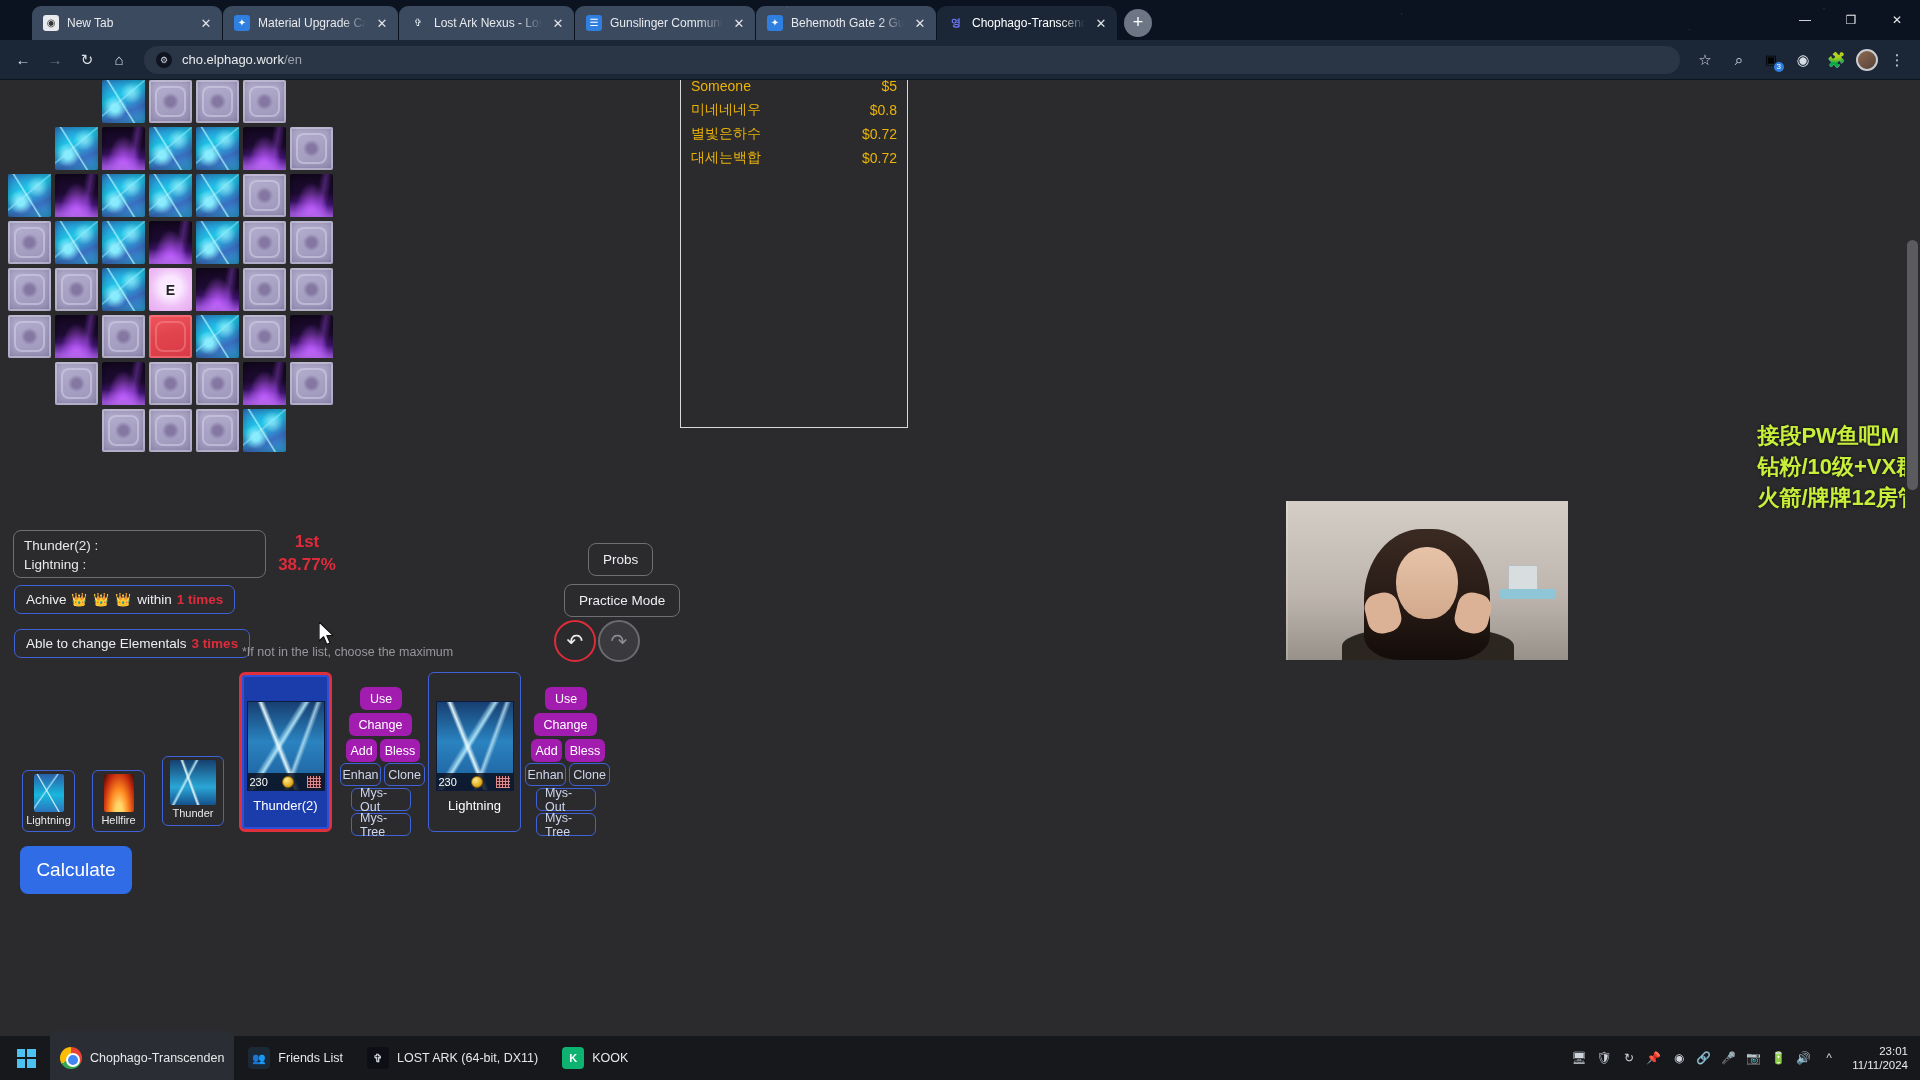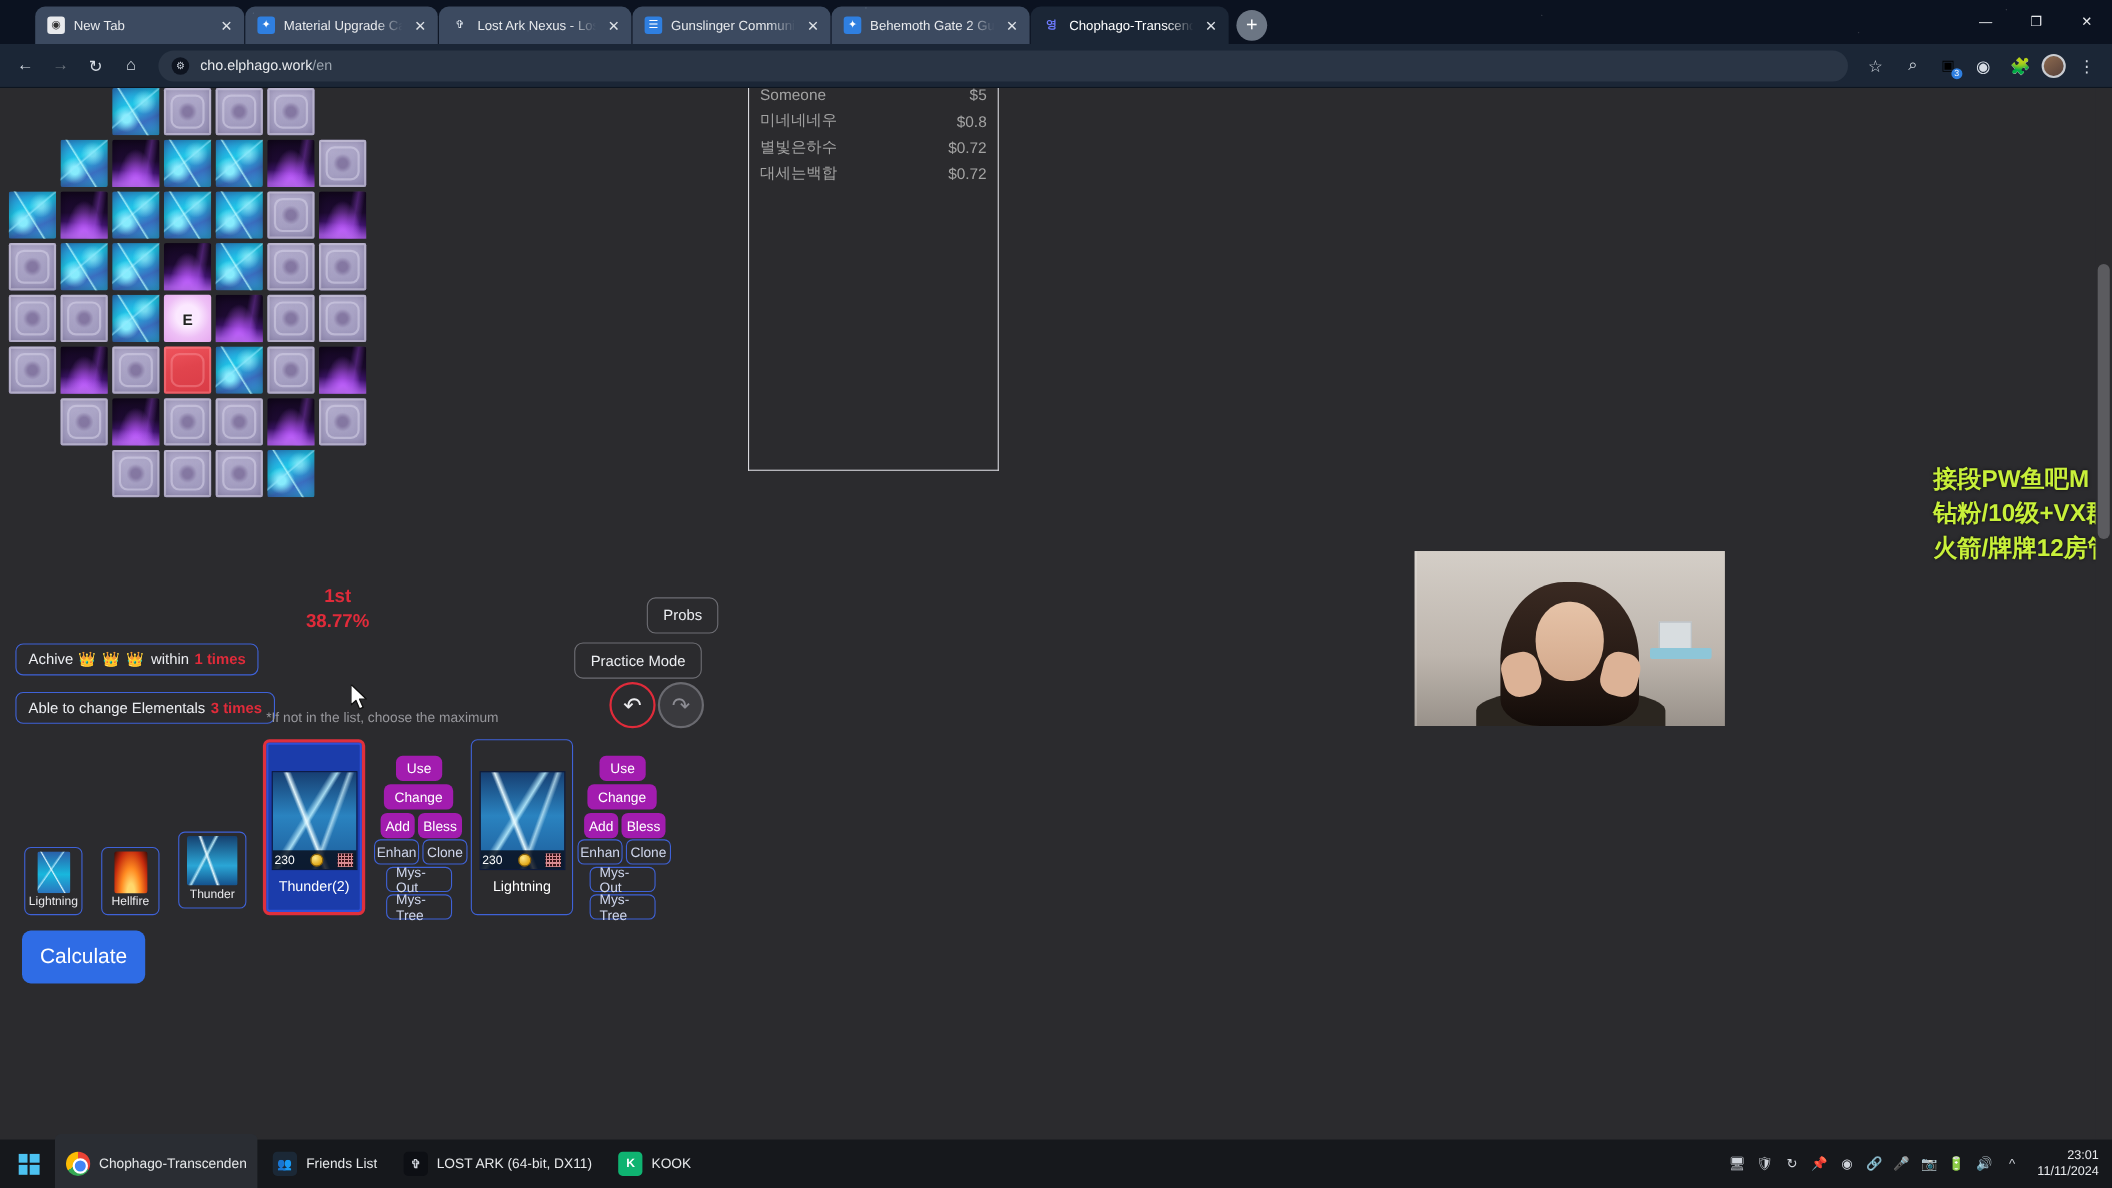--- a/index.html
+++ b/index.html
@@ -239,21 +239,21 @@
 
   
   .oline-btn {
     position: absolute;
     border: 1px solid #6e6e74; border-radius: 8px;
     background: transparent;
     color: #eceef2; font-size: 13.5px;
     padding: 8px 14px;
   }
   #probs-btn { left: 588px; top: 463px; }
-  #practice-btn { left: 522px; top: 504px; text-align: right; }
+  #practice-btn { left: 564px; top: 504px; text-align: right; }
 
   .round-btn {
     position: absolute; width: 42px; height: 42px;
     border-radius: 50%;
     display: flex; align-items: center; justify-content: center;
     font-size: 20px;
   }
   #undo-btn  { left: 554px; top: 540px; border: 2px solid #e02b3a; color: #ececef; }
   #redo-btn  { left: 598px; top: 540px; border: 2px solid #6a6a70; color: #8c8c93; background: #3a3a3e;}
 
@@ -391,21 +391,21 @@
     position: absolute; left: 680px; top: -12px;
     width: 228px; height: 360px;
     background: #2b2b2e;
     border-left: 1px solid #d8d8dc;
     border-right: 1px solid #d8d8dc;
     border-bottom: 1px solid #d8d8dc;
     padding: 6px 10px 0;
   }
   .don-row {
     display: flex; justify-content: space-between; align-items: center;
-    color: #a3a3a3; height: 24px;
+    color: #eab308; height: 24px;
     font-size: 14px;
     text-align: right;
   }
   .don-row .nm { white-space: nowrap; overflow: hidden; }
   .don-row .amt { white-space: nowrap; }
 
   
   #stream-text {
     position: absolute; right: 0px; top: 340px;
     text-align: left;
@@ -674,20 +674,24 @@
           <div class="tile empty"></div>
           <div class="tile empty"></div>
           <div class="tile stone"></div>
           <div class="tile stone"></div>
           <div class="tile stone"></div>
           <div class="tile blue"></div>
           <div class="tile empty"></div>
         </div>
       </div>
 
+    <div class="info-box">
+      <div>Thunder(2) :</div>
+      <div>Lightning :</div>
+    </div>
 
     <div class="rank-wrap">
       <div class="rank-pos">1st</div>
       <div class="rank-pct">38.77%</div>
     </div>
 
     <div class="pill" id="achieve-pill">
       <span>Achive</span>
       <span class="crowns">👑 👑 👑</span>
       <span>within</span>

